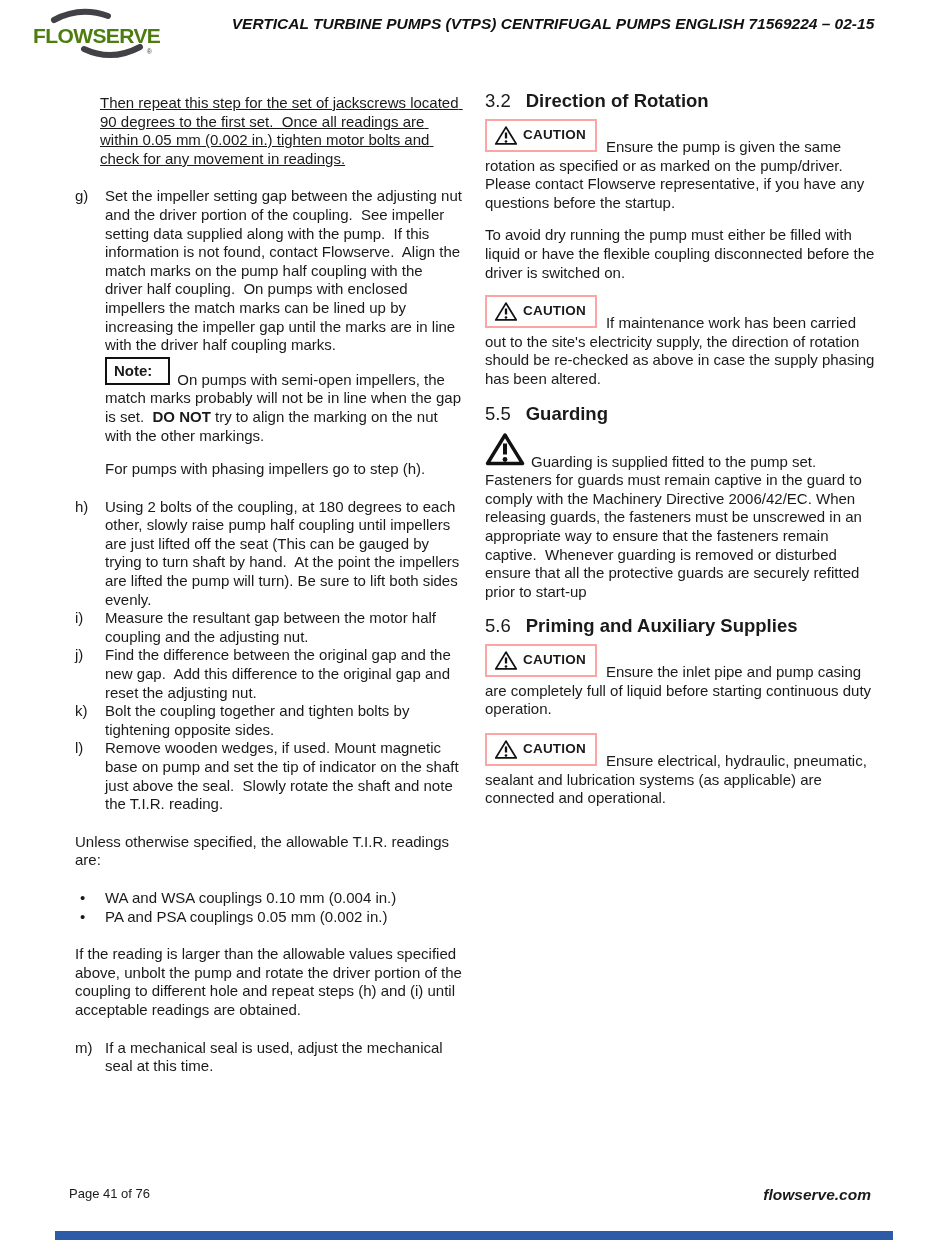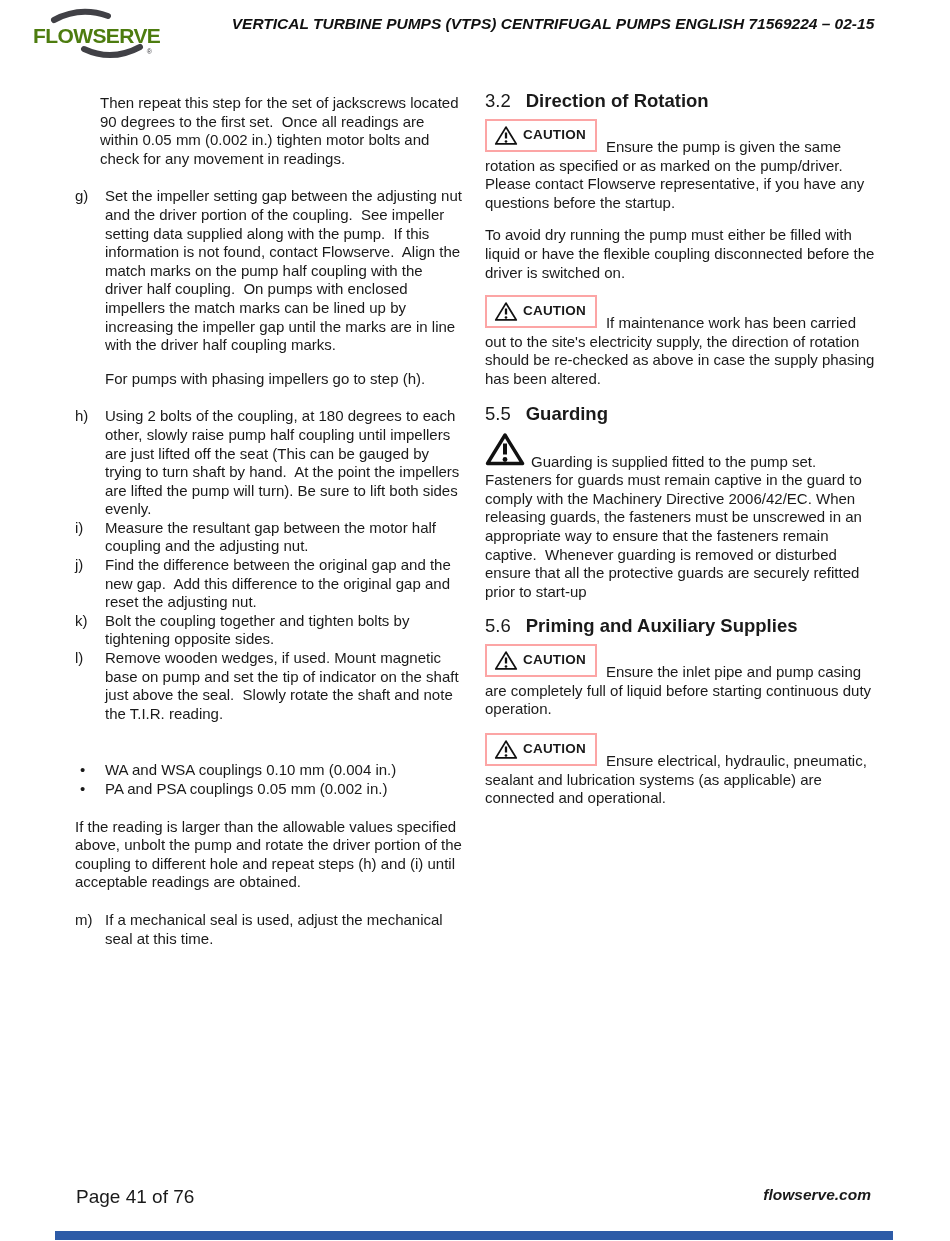--- a/index.html
+++ b/index.html
@@ -16,21 +16,21 @@
   .logo-arcs { position:absolute; left:0; top:0; width:124px; height:56px; }
   .logo-reg { position:absolute; right:2px; bottom:6px; font-size:7px; color:#414146; }
   .header-title { position:absolute; left:165px; right:9px; top:15px; text-align:center;
                   font-weight:bold; font-style:italic; font-size:15.5px; color:#111; }
 
   
   .col { font-size:15px; line-height:18.6px; }
   .col p { margin:0; white-space:pre-wrap; }
   .col-left  { position:absolute; left:75px;  top:94px; width:389px; }
   .col-right { position:absolute; left:485px; top:90px; width:393px; }
-  .intro { padding-left:25px; margin-bottom:19px !important; }
+  .intro { padding-left:25px; margin-bottom:19px !important;text-decoration:underline; }
 
   .li { display:flex; }
   .li-letter { width:30px; flex-shrink:0; }
   .li-body { flex:1; }
   .li-gap { margin-top:19px; }
 
   .notebox { display:inline-block; overflow:hidden; border:2px solid #111;
              font-weight:bold; font-size:15px; padding:3px 16px 4px 7px;
              margin-right:7px; line-height:17px; }
   .note-para { margin-top:2px !important; }
@@ -49,21 +49,21 @@
           padding:4px 9px 4px 7px; margin-right:9px; white-space:nowrap; }
   .cbox .clabel { font-weight:bold; font-size:13.5px; letter-spacing:0.2px;
                   vertical-align:middle; margin-left:5px; }
   .tri-sm { width:24px; height:21px; vertical-align:middle; }
   .tri-lg { width:40px; height:35px; margin-right:6px; }
   .cpara { margin-bottom:14px !important; }
   .gap-para { margin:12px 0 13px 0 !important; }
   .sec-gap { margin-top:10px; }
 
   
-  .footer-page { position:absolute; left:76px; top:1186px; font-size:19px; }
+  .footer-page { position:absolute; left:69px; top:1186px; font-size:13px; }
   .footer-site { position:absolute; right:79px; top:1186px; font-size:15.5px;
                  font-weight:bold; font-style:italic; }
   .footer-bar { position:absolute; left:55px; right:57px; bottom:1px; height:9px;
                 background:#2d5ba7; }
 </style>
 </head>
 <body>
 
 <div class="page">
 
@@ -77,20 +77,21 @@
   </div>
   <div class="header-title">VERTICAL TURBINE PUMPS (VTPS) CENTRIFUGAL PUMPS ENGLISH  71569224 – 02-15</div>
 
   <div class="col col-left">
     <p class="intro">Then repeat this step for the set of jackscrews located 90 degrees to the first set.  Once all readings are within 0.05 mm (0.002 in.) tighten motor bolts and check for any movement in readings.</p>
 
     <div class="li">
       <div class="li-letter">g)</div>
       <div class="li-body">
         <p>Set the impeller setting gap between the adjusting nut and the driver portion of the coupling.  See impeller setting data supplied along with the pump.  If this information is not found, contact Flowserve.  Align the match marks on the pump half coupling with the driver half coupling.  On pumps with enclosed impellers the match marks can be lined up by increasing the impeller gap until the marks are in line with the driver half coupling marks.</p>
+        <p class="note-para"><span class="notebox">Note:</span><span>On pumps with semi-open impellers, the match marks probably will not be in line when the gap is set.  </span><b>DO NOT</b><span> try to align the marking on the nut with the other markings.</span></p>
         <p class="after-note">For pumps with phasing impellers go to step (h).</p>
       </div>
     </div>
 
     <div class="li li-gap">
       <div class="li-letter">h)</div>
       <div class="li-body">
           <p>Using 2 bolts of the coupling, at 180 degrees to each other, slowly raise pump half coupling until impellers are just lifted off the seat (This can be gauged by trying to turn shaft by hand.  At the point the impellers are lifted the pump will turn). Be sure to lift both sides evenly.</p>
         </div>
     </div>
@@ -113,20 +114,21 @@
         </div>
     </div>
     <div class="li">
       <div class="li-letter">l)</div>
       <div class="li-body">
           <p>Remove wooden wedges, if used. Mount magnetic base on pump and set the tip of indicator on the shaft just above the seal.  Slowly rotate the shaft and note the T.I.R. reading.</p>
         </div>
     </div>
 
     <div class="spacer19"></div>
+    <p>Unless otherwise specified, the allowable T.I.R. readings are:</p>
     <div class="spacer19"></div>
 
     <div class="bullet-row">
       <div class="bullet-dot">•</div>
       <p>WA and WSA couplings 0.10 mm (0.004 in.)</p>
     </div>
     <div class="bullet-row">
       <div class="bullet-dot">•</div>
       <p>PA and PSA couplings 0.05 mm (0.002 in.)</p>
     </div>

